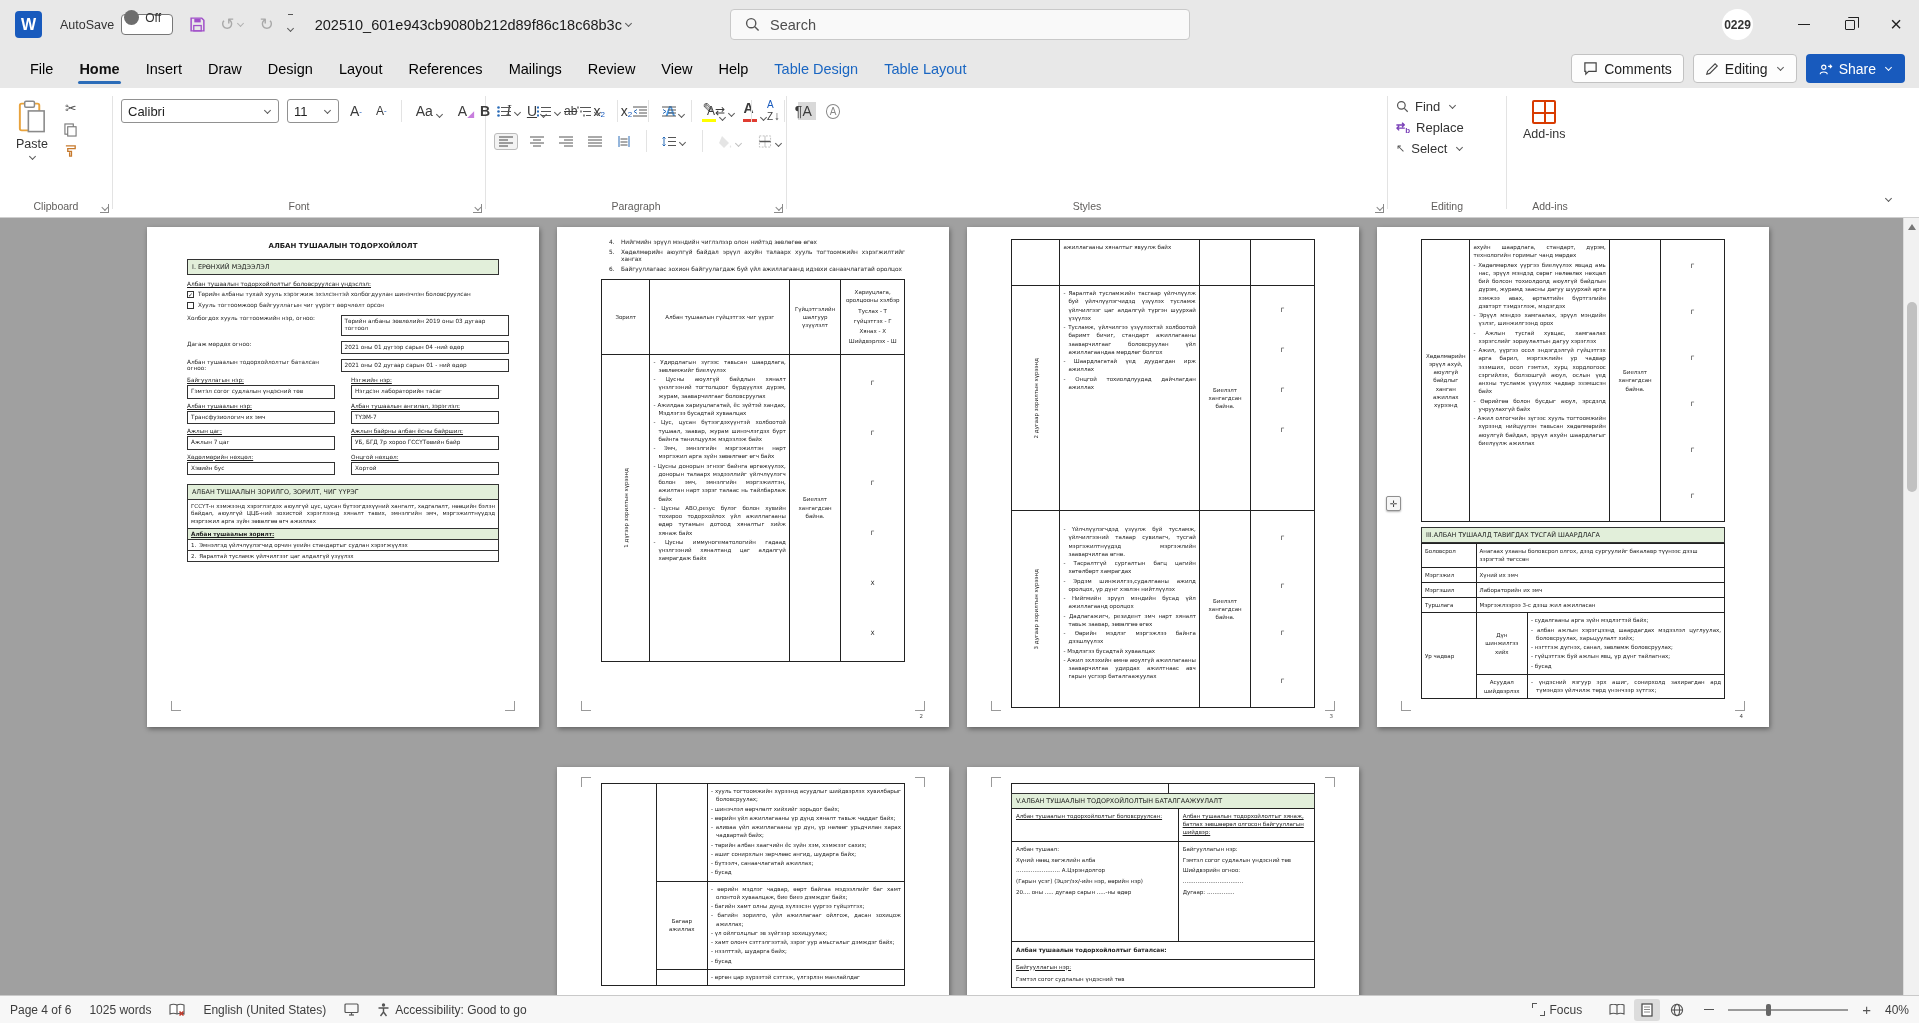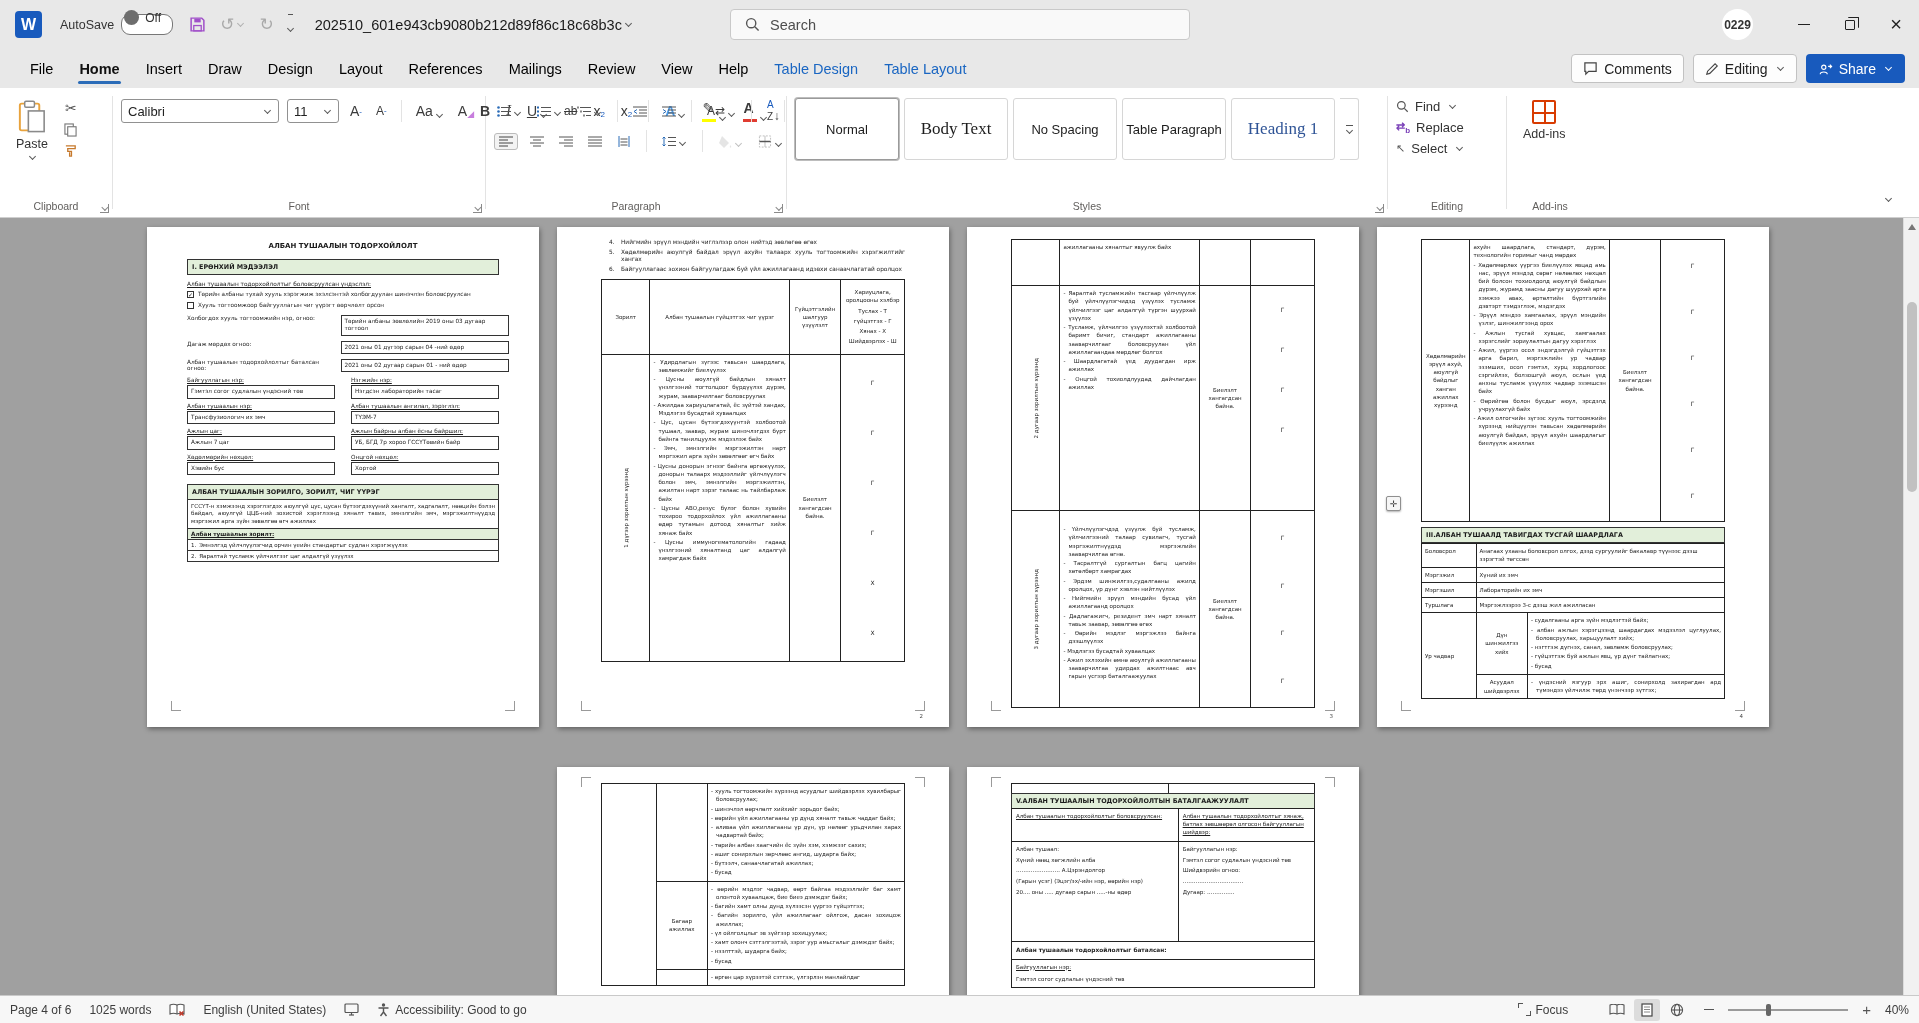--- a/index.html
+++ b/index.html
@@ -3,21 +3,21 @@
 <meta charset="utf-8">
 <style>
   *{margin:0;padding:0;box-sizing:border-box}
   html,body{width:1919px;height:1023px;overflow:hidden;font-family:"Liberation Sans",sans-serif;background:#e8e8e8}
   body{position:relative}
   .chev{width:5px;height:5px;border-right:1.3px solid #5a5a5a;border-bottom:1.3px solid #5a5a5a;transform:rotate(45deg);display:inline-block;margin:0 2px 2px 4px}
   
   .titlebar{position:absolute;top:0;left:0;right:0;height:49px;background:#e8e8e8;display:flex;align-items:center}
   .wlogo{width:27px;height:27px;background:#185abd;color:#fff;border-radius:4px;display:flex;align-items:center;justify-content:center;font-weight:bold;font-size:16px;margin-left:15px}
   .autosave{display:flex;align-items:center;gap:7px;margin-left:18px;font-size:12.5px;color:#333}
-  .toggle{width:52px;height:21px;border:1px solid #777;border-radius:9px;background:#fff;display:flex;align-items:center;padding:2px 6px 16px 2px;gap:6px;font-size:12px;color:#333}
+  .toggle{width:52px;height:21px;border:1px solid #777;border-radius:4px;background:#fff;display:flex;align-items:center;padding:2px 6px 16px 2px;gap:6px;font-size:12px;color:#333}
   .knob{width:15px;height:15px;border-radius:50%;background:#6d6d6d}
   .qat{display:flex;align-items:center;gap:14px;margin-left:16px}
   .qbtn{display:flex;align-items:center;color:#444}
   .dis{opacity:.38}
   .qat-more{display:inline-block;border-top:1.4px solid #555;padding-top:2px}
   .doctitle{font-size:14.5px;color:#1a1a1a;margin-left:22px;white-space:nowrap;display:flex;align-items:center}
   .search{position:absolute;left:730px;top:9px;width:460px;height:31px;background:#f9f9f9;border:1px solid #c9c9c9;border-radius:4px;display:flex;align-items:center;padding-left:14px;gap:10px;font-size:14.5px;color:#4e4e4e}
   .tb-right{position:absolute;right:0;top:0;height:49px;display:flex;align-items:center}
   .badge{width:31px;height:31px;border-radius:50%;background:#fff;display:flex;align-items:center;justify-content:center;font-size:12px;font-weight:bold;color:#333;margin-right:28px}
   .winbtn{width:46px;height:49px;display:flex;align-items:center;justify-content:center;color:#1f1f1f;font-size:17px}
@@ -74,21 +74,21 @@
   .page{position:absolute;width:392px;height:500px;background:#fff;box-shadow:1px 2px 5px rgba(0,0,0,.4);overflow:hidden;color:#1c1c1c;font-family:"DejaVu Sans","Liberation Sans",sans-serif}
   .pin{padding:12px 44px;position:relative;height:100%}
   .pin1{padding:13px 40px}
   .pg-b::before,.pg-b::after{content:"";position:absolute;bottom:16px;width:9px;height:9px;border-bottom:1px solid #9a9a9a}
   .pg-b::before{left:24px;border-left:1px solid #9a9a9a}
   .pg-b::after{right:24px;border-right:1px solid #9a9a9a}
   .pg-t::before,.pg-t::after{content:"";position:absolute;top:10px;width:9px;height:9px;border-top:1px solid #9a9a9a}
   .pg-t::before{left:24px;border-left:1px solid #9a9a9a}
   .pg-t::after{right:24px;border-right:1px solid #9a9a9a}
   .doc-title{text-align:center;font-weight:bold;font-size:7px;margin:2px 0 9px}
-  .secbar{background:#e2efda;border:1px solid #333;font-weight:bold;font-size:6.4px;padding:3px 4px;margin:4px 0 6px}
+  .secbar{background:#e2efda;border:1px solid #333;font-weight:normal;font-size:6.4px;padding:3px 4px;margin:4px 0 6px}
   .ulab{font-size:5.8px;text-decoration:underline;margin:4px 0}
   .chk{display:flex;gap:4px;margin:4px 0;font-size:5.7px;line-height:1.3}
   .cbx{width:7px;height:7px;border:1px solid #333;flex:0 0 auto;font-size:6px;line-height:6px;text-align:center}
   .lrow{display:grid;grid-template-columns:46% 54%;column-gap:10px;margin:5px 0;font-size:5.7px;align-items:start}
   .fbox{border:1px solid #333;padding:2px 3px;min-height:11px;line-height:1.3}
   .grid2{display:grid;grid-template-columns:1fr 1fr;column-gap:16px;row-gap:4px;margin-top:5px}
   .fld{font-size:5.7px}
   .flbl{text-decoration:underline;margin-bottom:2px}
   .goalbox{border:1px solid #333;border-top:none;padding:3px;font-size:5.5px;text-align:justify;line-height:1.35}
   .subbar{background:#e2efda;border:1px solid #333;border-top:none;font-weight:bold;text-decoration:underline;font-size:5.7px;padding:2px 3px}
@@ -441,33 +441,20 @@
           </svg>
           <span class="chev"></span>
         </span>
     </div>
     <div class="glabel">Paragraph</div>
     <span class="launch"></span>
   </div>
   <div class="gdiv"></div>
 
   <div class="grp" style="width:600px">
-    <div class="styles-gal">
-      <div class="stcard sel st-normal">Normal</div>
-      <div class="stcard st-body">Body Text</div>
-      <div class="stcard st-nosp">No Spacing</div>
-      <div class="stcard st-tblp">Table Paragraph</div>
-      <div class="stcard st-h1">Heading 1</div>
-      <div class="gal-rail">
-          <span class="rail-more">
-            <i></i>
-            <span class="chev" style="margin:0"></span>
-          </span>
-        </div>
-    </div>
     <div class="glabel">Styles</div>
     <span class="launch"></span>
   </div>
   <div class="gdiv"></div>
 
   <div class="grp" style="width:118px">
     <div class="edit-col">
       <span class="edit-item">
           <svg width="13" height="13" viewBox="0 0 15 15">
             <circle cx="6.2" cy="6.2" r="4.4" fill="none" stroke="#555" stroke-width="1.4"></circle>
@@ -924,21 +911,21 @@
       </svg>
   </span>
   <span class="sb-item">
     <svg width="13" height="14" viewBox="0 0 12 14">
         <circle cx="6" cy="2" r="1.7" fill="#555"></circle>
         <path d="M1 5 H11 M6 5 V9 M6 9 L3 13 M6 9 L9 13" stroke="#555" stroke-width="1.4" fill="none"></path>
       </svg>
     <span>Accessibility: Good to go</span>
   </span>
   <div class="sb-right">
-    <span class="sb-item" style="margin-right:22px">
+    <span class="sb-item" style="margin-right:8px">
         <span class="focus-ic"></span>
         <span>Focus</span>
       </span>
     <span class="viewics">
       <span class="vic">
           <svg width="16" height="12" viewBox="0 0 16 12">
             <path d="M1 1 Q4.5 -0.5 8 1 Q11.5 -0.5 15 1 V10 Q11.5 8.5 8 10 Q4.5 8.5 1 10 Z" fill="none" stroke="#555" stroke-width="1.1"></path>
             <line x1="8" y1="1" x2="8" y2="10" stroke="#555" stroke-width="1.1"></line>
           </svg>
         </span>

